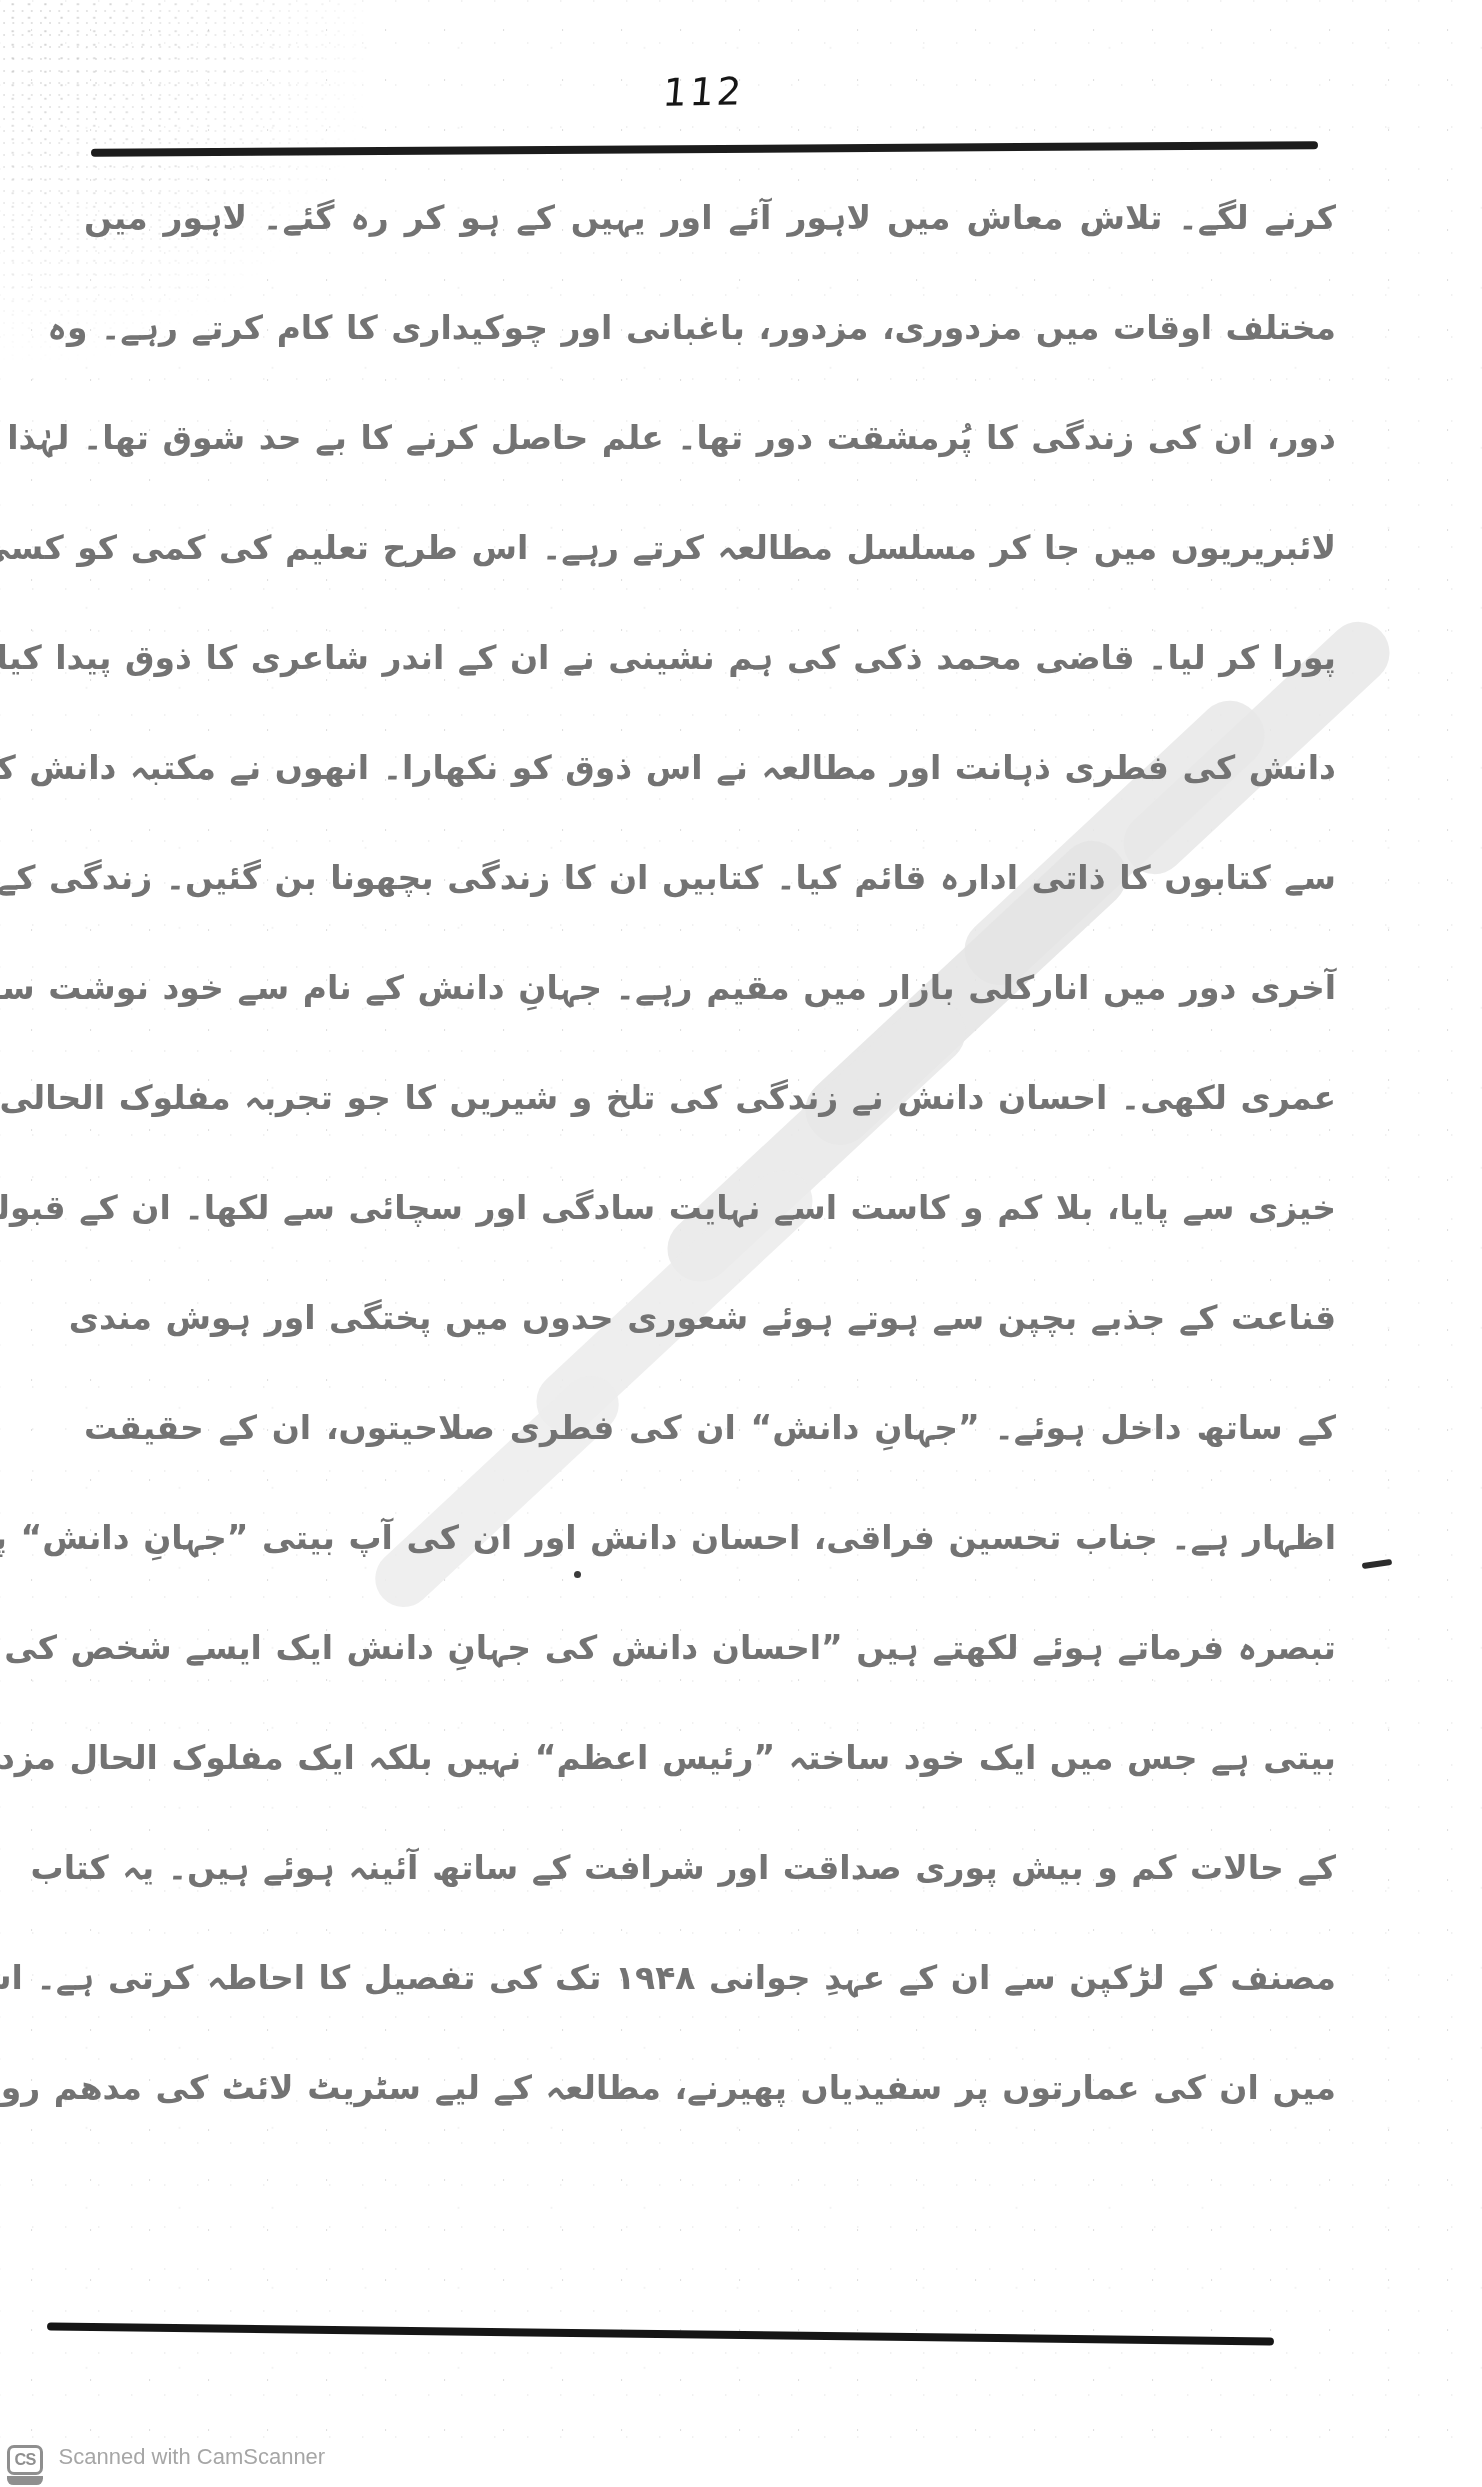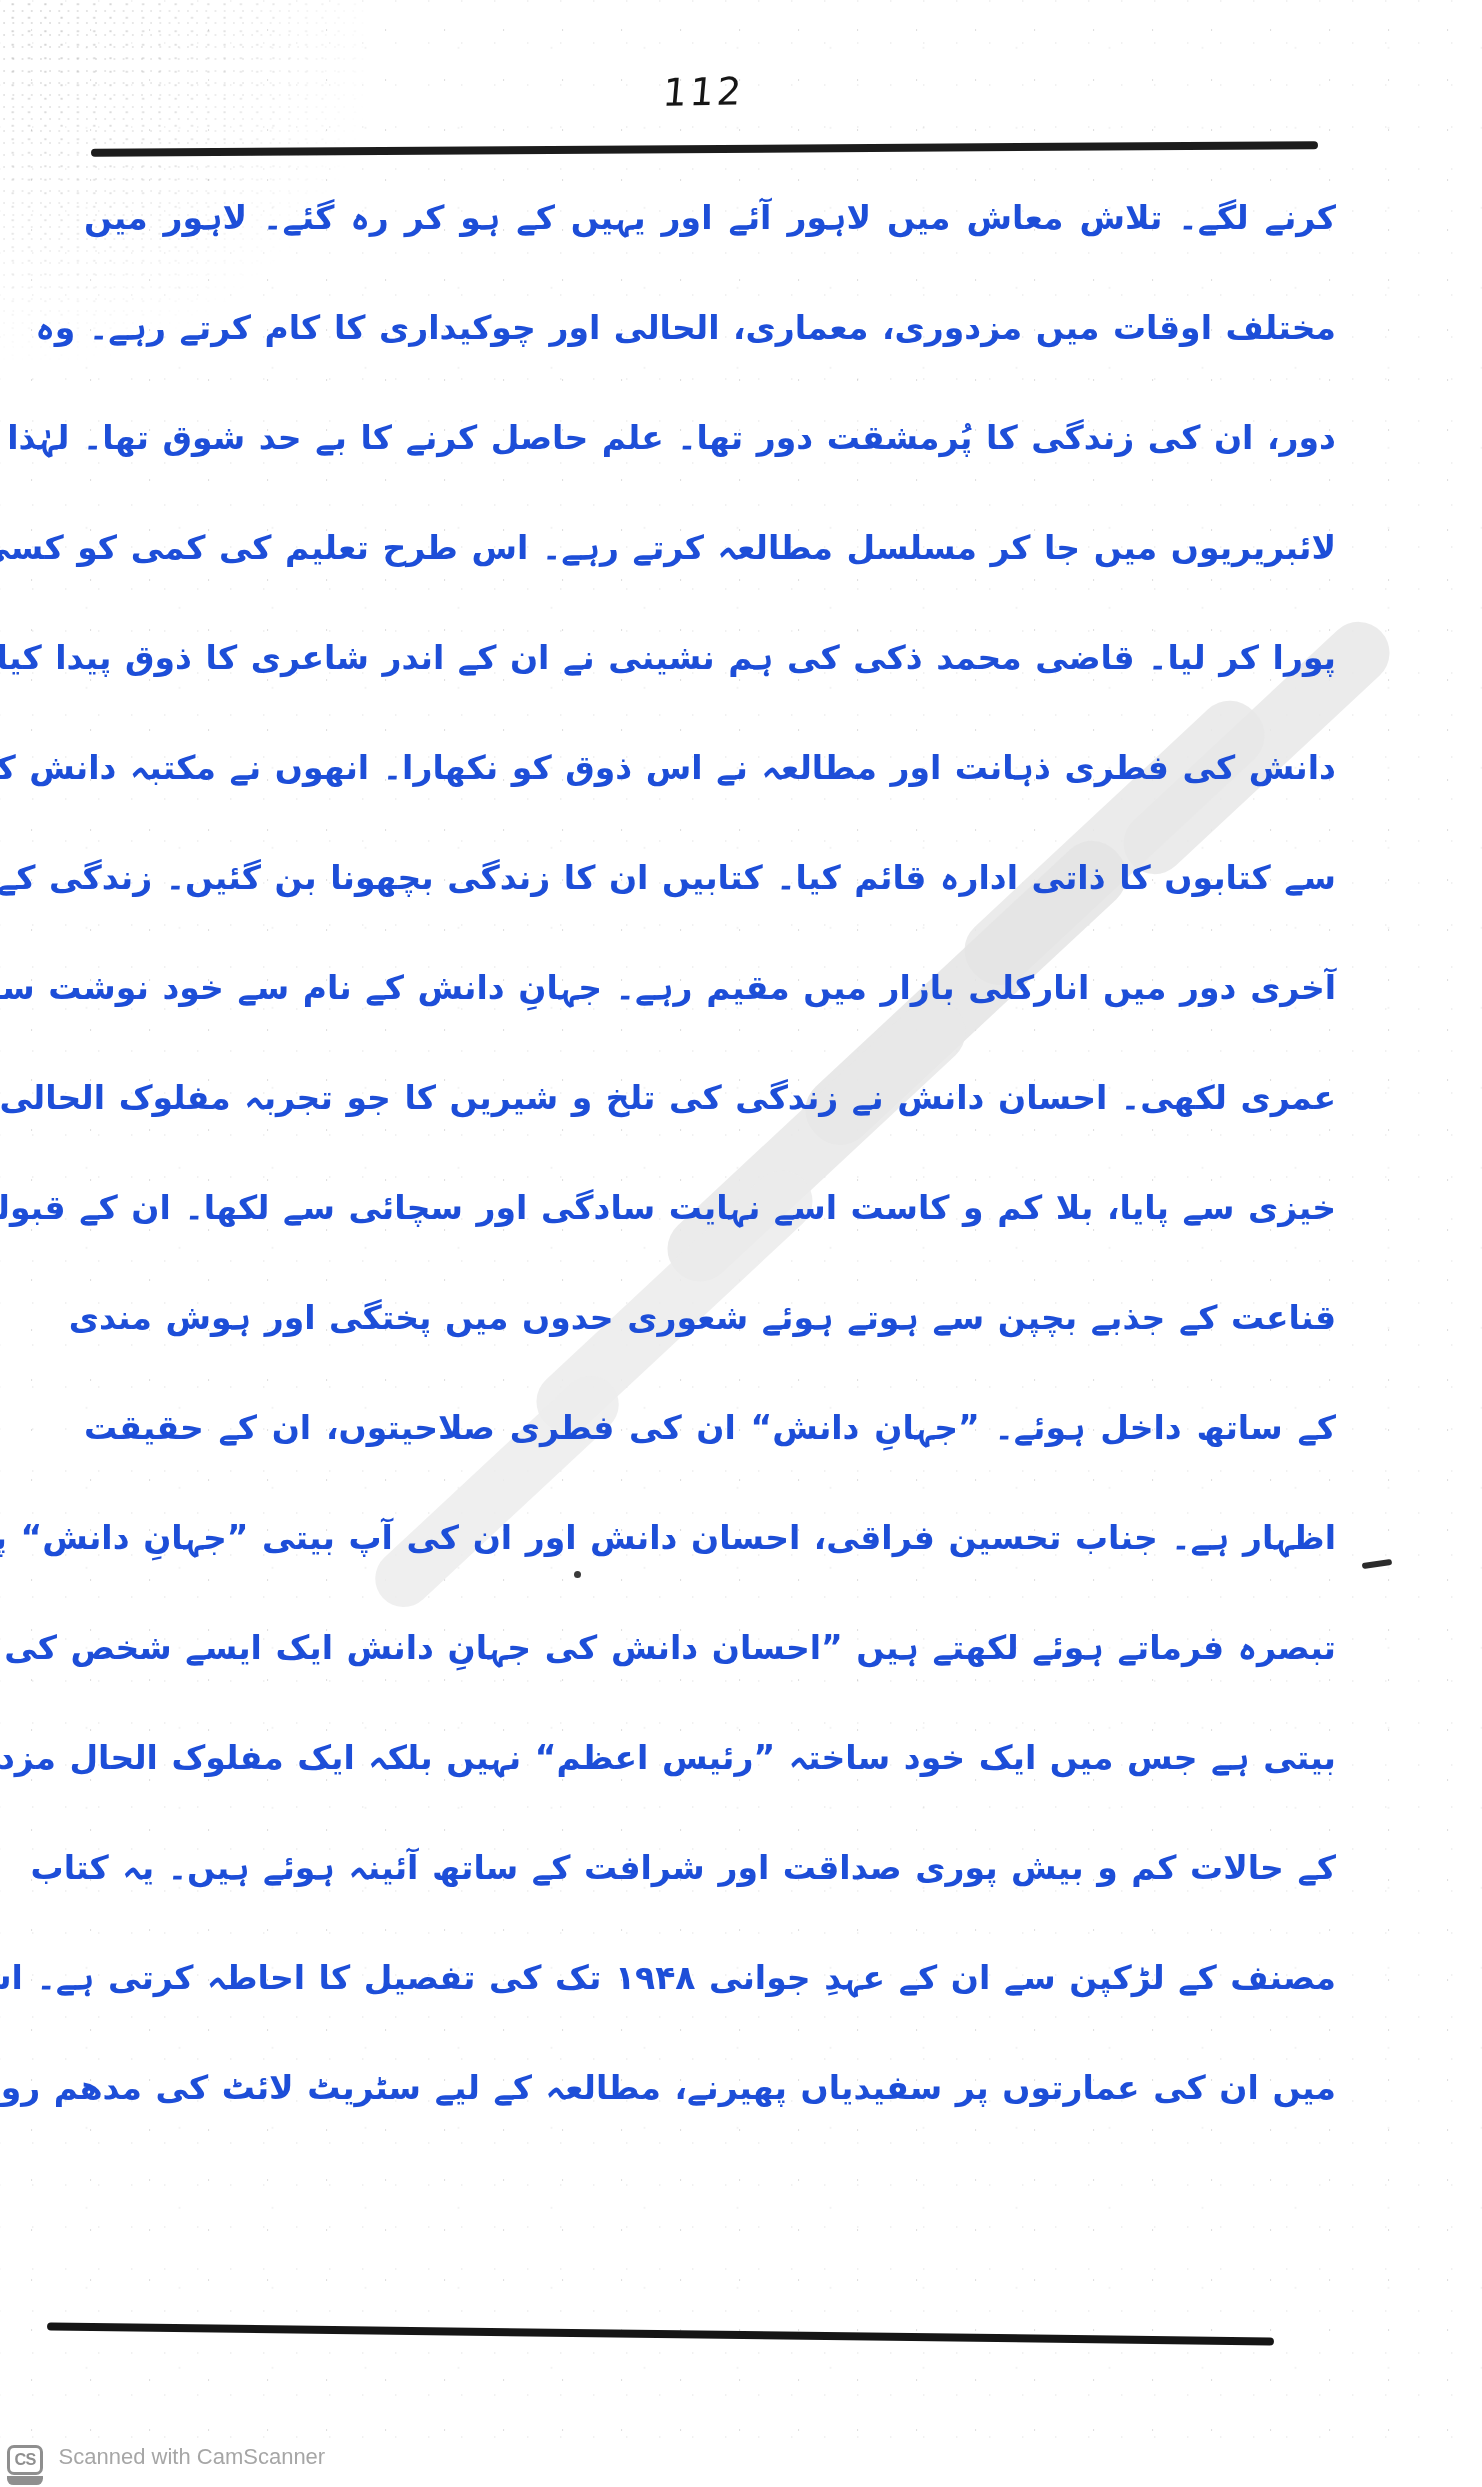--- a/index.html
+++ b/index.html
@@ -63,21 +63,21 @@
     position:absolute;
     left:84px;top:163px;width:1252px;
     direction:rtl;
   }
   .line{
     height:110px;
     font-family:"DejaVu Sans", sans-serif;
     font-weight:bold;
     font-size:33px;
     line-height:110px;
-    color:#1d4ed8;
+    color:#737373;
     text-align:justify;
     text-align-last:justify;
     white-space:nowrap;
     word-spacing:2.1px;
   }
   
   .wm{
     position:absolute;
     background:#e8e8e8;
     border-radius:32px;
@@ -153,21 +153,21 @@
   <div class="wm b4"></div>
   <div class="wm b5"></div>
   <div class="wm b6"></div>
 
   <div class="page-number">112</div>
 
   <div class="top-rule"></div>
 
   <div class="text-block" dir="rtl" lang="ur">
     <div class="line">کرنے لگے۔ تلاش معاش میں لاہور آئے اور یہیں کے ہو کر رہ گئے۔ لاہور میں</div>
-    <div class="line">مختلف اوقات میں مزدوری، معماری، الحالی اور چوکیداری کا کام کرتے رہے۔ وہ</div>
+    <div class="line">مختلف اوقات میں مزدوری، مزدور، باغبانی اور چوکیداری کا کام کرتے رہے۔ وہ</div>
     <div class="line">دور، ان کی زندگی کا پُرمشقت دور تھا۔ علم حاصل کرنے کا بے حد شوق تھا۔ لہٰذا مختلف</div>
     <div class="line">لائبریریوں میں جا کر مسلسل مطالعہ کرتے رہے۔ اس طرح تعلیم کی کمی کو کسی حد تک</div>
     <div class="line">پورا کر لیا۔ قاضی محمد ذکی کی ہم نشینی نے ان کے اندر شاعری کا ذوق پیدا کیا۔ احسان</div>
     <div class="line">دانش کی فطری ذہانت اور مطالعہ نے اس ذوق کو نکھارا۔ انھوں نے مکتبہ دانش کے نام</div>
     <div class="line">سے کتابوں کا ذاتی ادارہ قائم کیا۔ کتابیں ان کا زندگی بچھونا بن گئیں۔ زندگی کے</div>
     <div class="line">آخری دور میں انارکلی بازار میں مقیم رہے۔ جہانِ دانش کے نام سے خود نوشت سوانح</div>
     <div class="line">عمری لکھی۔ احسان دانش نے زندگی کی تلخ و شیریں کا جو تجربہ مفلوک الحالی اور مشقت</div>
     <div class="line">خیزی سے پایا، بلا کم و کاست اسے نہایت سادگی اور سچائی سے لکھا۔ ان کے قبولیت اور</div>
     <div class="line">قناعت کے جذبے بچپن سے ہوتے ہوئے شعوری حدوں میں پختگی اور ہوش مندی</div>
     <div class="line">کے ساتھ داخل ہوئے۔ ”جہانِ دانش“ ان کی فطری صلاحیتوں، ان کے حقیقت</div>

